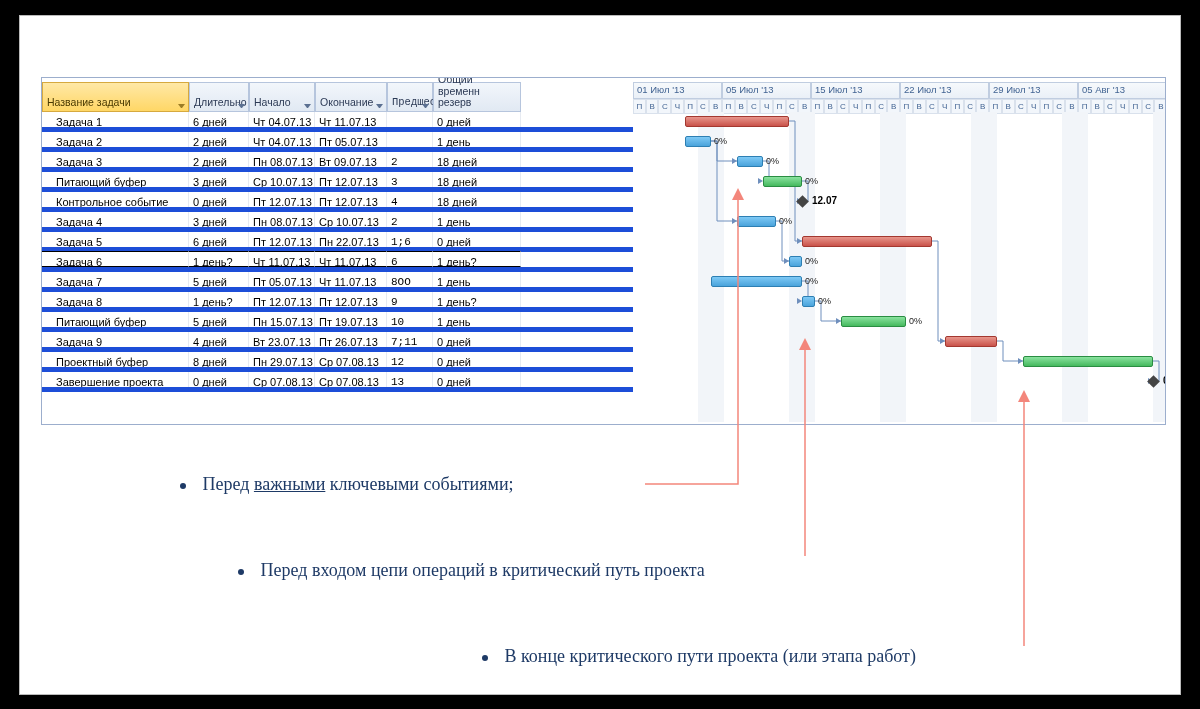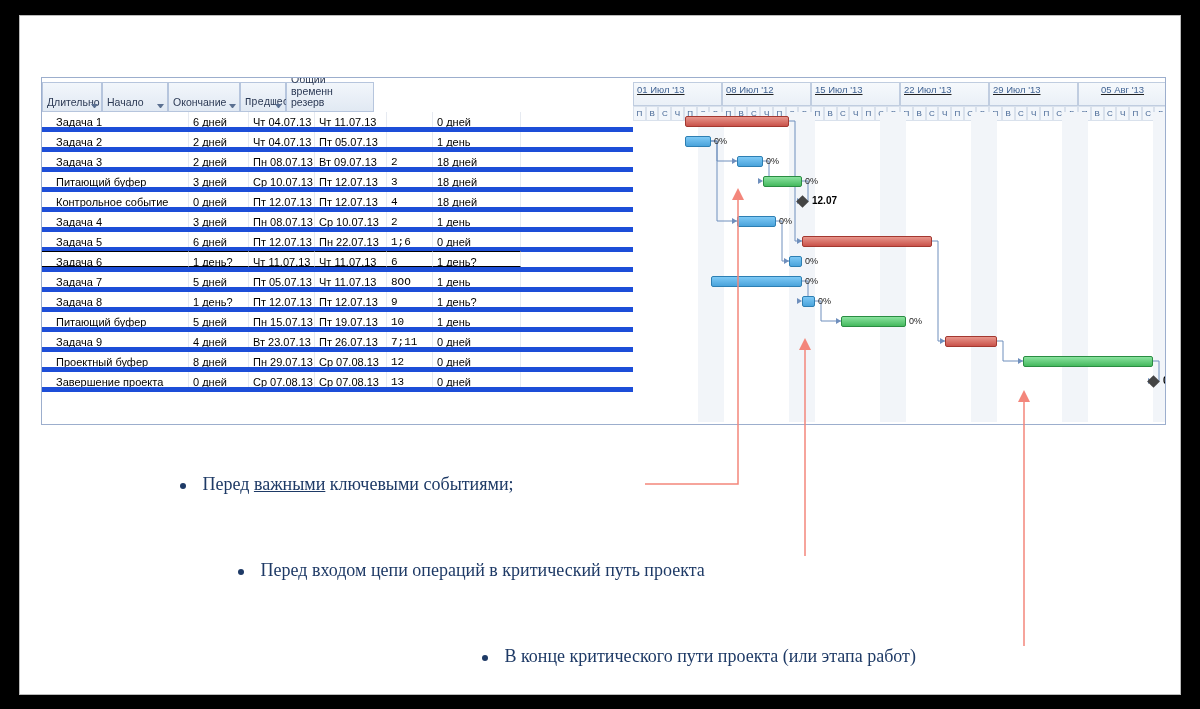--- a/index.html
+++ b/index.html
@@ -99,22 +99,21 @@
 
   
   .tl {
     position: absolute;
     left: 591px;
     top: 4px;
     width: 534px;
   }
   .tl-top {
     display: flex;
-    height: 24px;
-    text-decoration: underline;
+    height: 17px;
   }
   .tl-top div {
     border: 1px solid #c0cde0;
     padding: 0 3px;
     font-size: 9.5px;
     color: #416392;
     line-height: 14px;
     background: linear-gradient(#f6f9fc,#eaf0f7);
   }
   .tl-days {
@@ -207,20 +206,24 @@
 </style>
 </head>
 <body>
 
 <div class="frame">
 
   <div class="gantt-box">
 
     <div class="tbl">
       <div class="tbl-header">
+        <div class="hcell active c-name">
+          <span>Название задачи</span>
+          <div class="drop"></div>
+        </div>
         <div class="hcell c-dur">
           <span>Длительно</span>
           <div class="drop"></div>
         </div>
         <div class="hcell c-start">
           <span>Начало</span>
           <div class="drop"></div>
         </div>
         <div class="hcell c-end">
           <span>Окончание</span>
@@ -346,25 +349,25 @@
             <div class="cell c-end">Ср 07.08.13</div>
             <div class="cell c-pred">13</div>
             <div class="cell c-slack">0 дней</div>
           </div>
         </div>
     </div>
 
     <div class="tl">
       <div class="tl-top" id="tl-top">
           <div style="width: 91px;">01 Июл '13</div>
-          <div style="width: 91px;">08 Июл '12</div>
+          <div style="width: 91px;">05 Июл '13</div>
           <div style="width: 91px;">15 Июл '13</div>
           <div style="width: 91px;">22 Июл '13</div>
           <div style="width: 91px;">29 Июл '13</div>
-          <div style="width: 91px; text-align: center;">05 Авг '13</div>
+          <div style="width: 91px;">05 Авг '13</div>
         </div>
       <div class="tl-days" id="tl-days">
           <span>П</span>
           <span>В</span>
           <span>С</span>
           <span>Ч</span>
           <span>П</span>
           <span>С</span>
           <span>В</span>
           <span>П</span>

